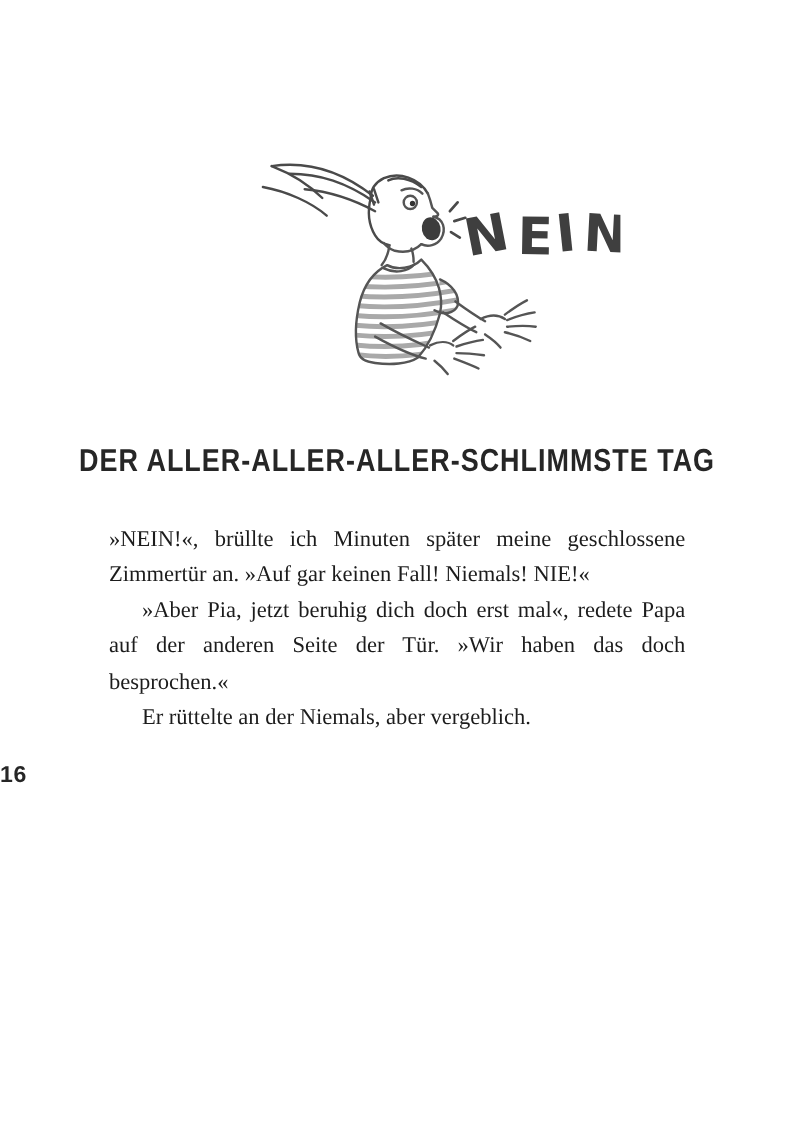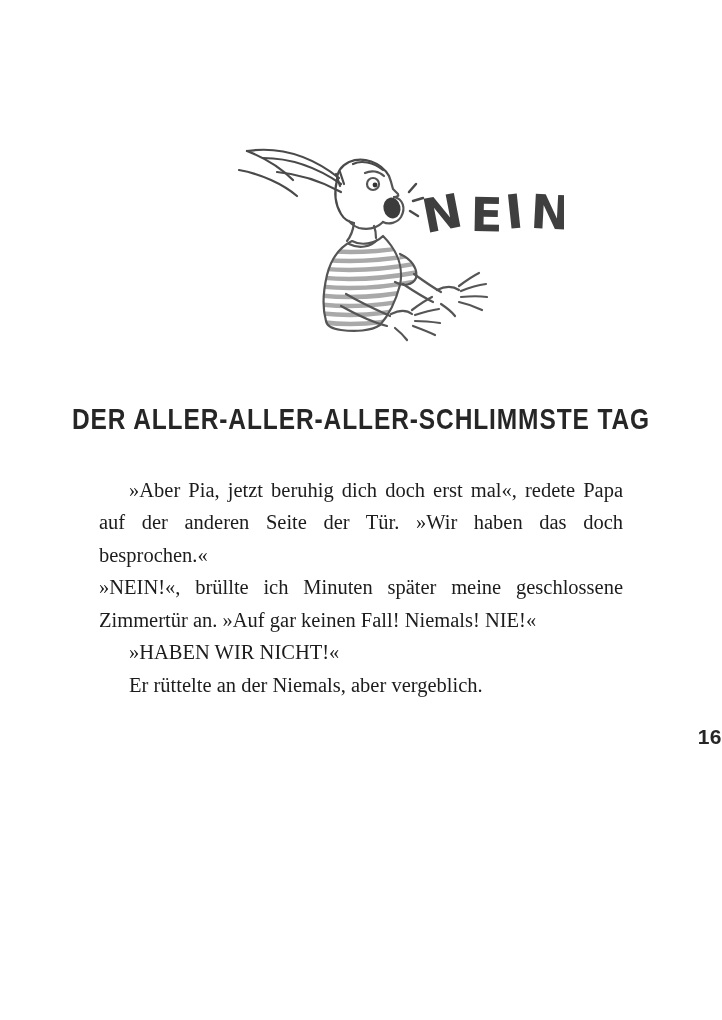--- a/index.html
+++ b/index.html
@@ -17,21 +17,21 @@
     transform:scaleY(1.18);
   }
   .body-text{
     width:524px;margin:40px auto 0;
     font-size:20.5px;line-height:1.585;text-align:justify;
     hyphens:auto;-webkit-hyphens:auto;
   }
   .body-text p{margin:0;}
   .body-text p.indent{text-indent:30px;}
   .page-number{
-    margin-top:24px;text-align:right;
+    margin-top:24px;text-align:left;
     font-family:"Liberation Sans",sans-serif;font-weight:800;
     font-size:21px;letter-spacing:.5px;color:#262626;
   }
 </style>
 </head>
 <body>
 
 <div class="page">
 
   <figure class="illustration">
@@ -116,21 +116,20 @@
         </g>
       </g>
 
       <text x="232" y="94" font-family="DejaVu Sans, sans-serif" font-weight="bold" font-size="47" letter-spacing="5" fill="#3f3f3f" rotate="-8 4 -3 6" transform="rotate(-3 295 78)">NEIN</text>
     </svg>
   </figure>
 
   <h1 class="chapter-title">DER ALLER-ALLER-ALLER-SCHLIMMSTE TAG</h1>
 
   <div class="body-text">
+    <p class="para">»NEIN!«, brüllte ich Minuten später meine geschlossene Zimmertür an. »Auf gar keinen Fall! Niemals! NIE!«</p>
     <p class="para indent">»Aber Pia, jetzt beruhig dich doch erst mal«, redete Papa auf der anderen Seite der Tür. »Wir haben das doch besprochen.«</p>
-    <p class="para">»NEIN!«, brüllte ich Minuten später meine geschlossene Zimmertür an. »Auf gar keinen Fall! Niemals! NIE!«</p>
-    <p class="para indent">»HABEN WIR NICHT!«</p>
     <p class="para indent">Er rüttelte an der Niemals, aber vergeblich.</p>
   </div>
 
   <div class="page-number">16</div>
 
 </div>
 
 </body></html>

